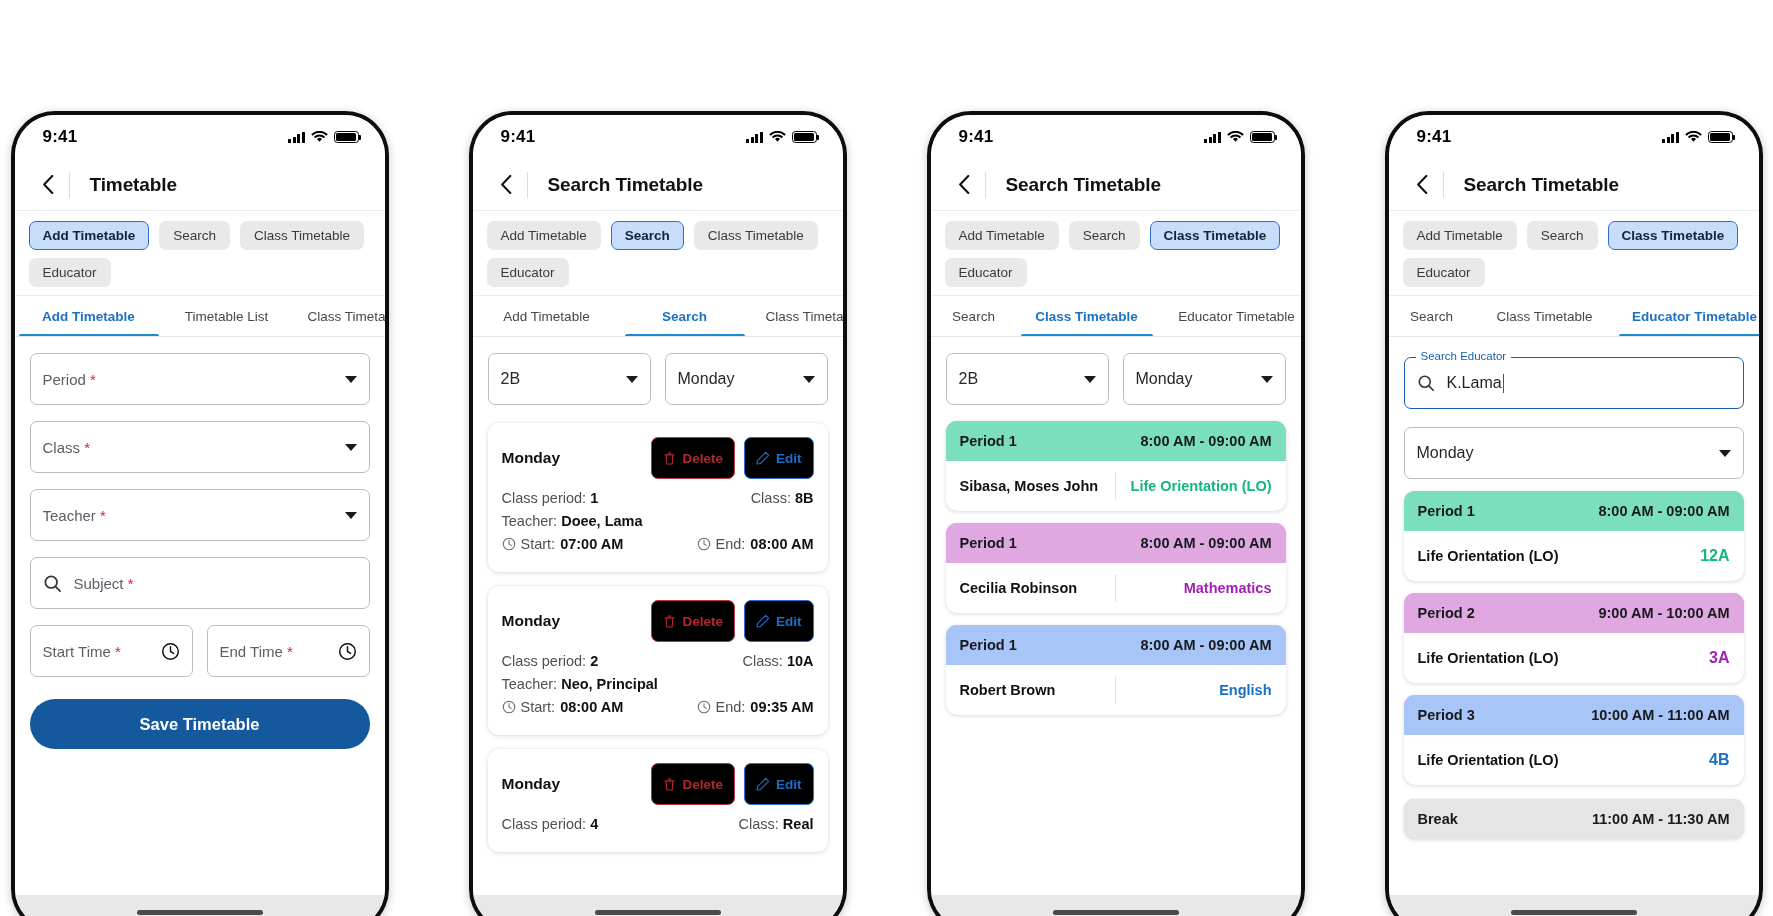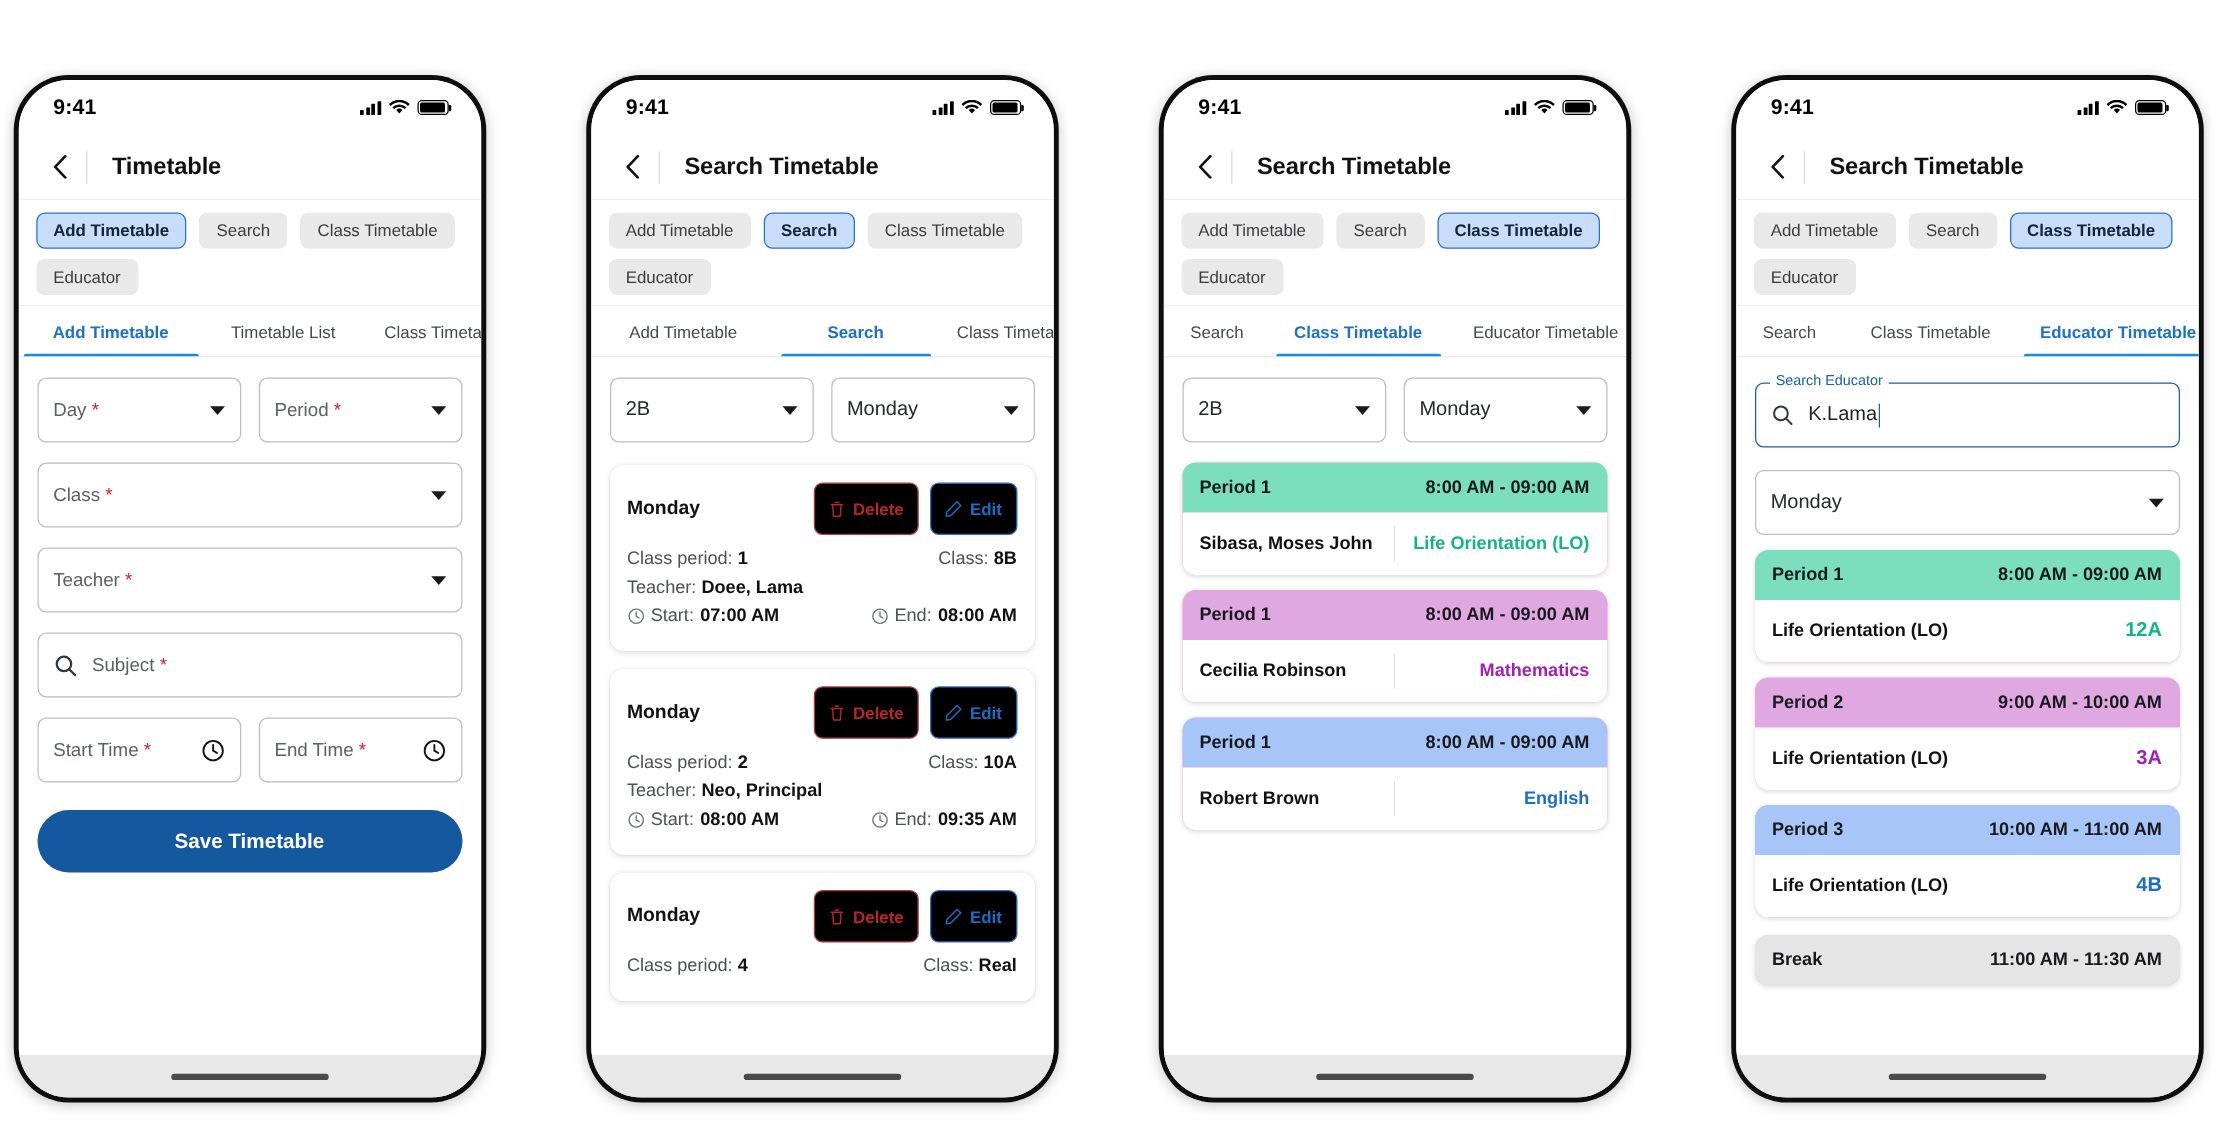--- a/index.html
+++ b/index.html
@@ -9,21 +9,21 @@
     font-family: "Liberation Sans", sans-serif;
     overflow: hidden;
   }
   .stage {
     position: relative;
     width: 1773px; height: 916px;
     display: flex;
     align-items: flex-start;
     justify-content: center;
     gap: 80px;
-    padding-top: 60px;
+    padding-top: 111px;
   }
 
   
   .phone {
     position: relative;
     width: 378px;
     height: 822px;
     background: #0d0d0d;
     border-radius: 44px;
     padding: 4px;
@@ -352,24 +352,20 @@
 
       <div class="tabbar">
         <div class="tab active" style="width:148px">Add Timetable</div>
         <div class="tab" style="width:128px">Timetable List</div>
         <div class="tab" style="width:130px">Class Timetable</div>
       </div>
 
       <div class="body">
         <div class="pad">
           <div class="row2">
-            <div class="field half">
-              <span class="field-label"><span>Day</span> <span class="req">*</span></span>
-              <span class="caret"></span>
-            </div>
             <div class="field half">
               <span class="field-label"><span>Period</span> <span class="req">*</span></span>
               <span class="caret"></span>
             </div>
           </div>
 
           <div class="field">
             <span class="field-label"><span>Class</span> <span class="req">*</span></span>
             <span class="caret"></span>
           </div>

